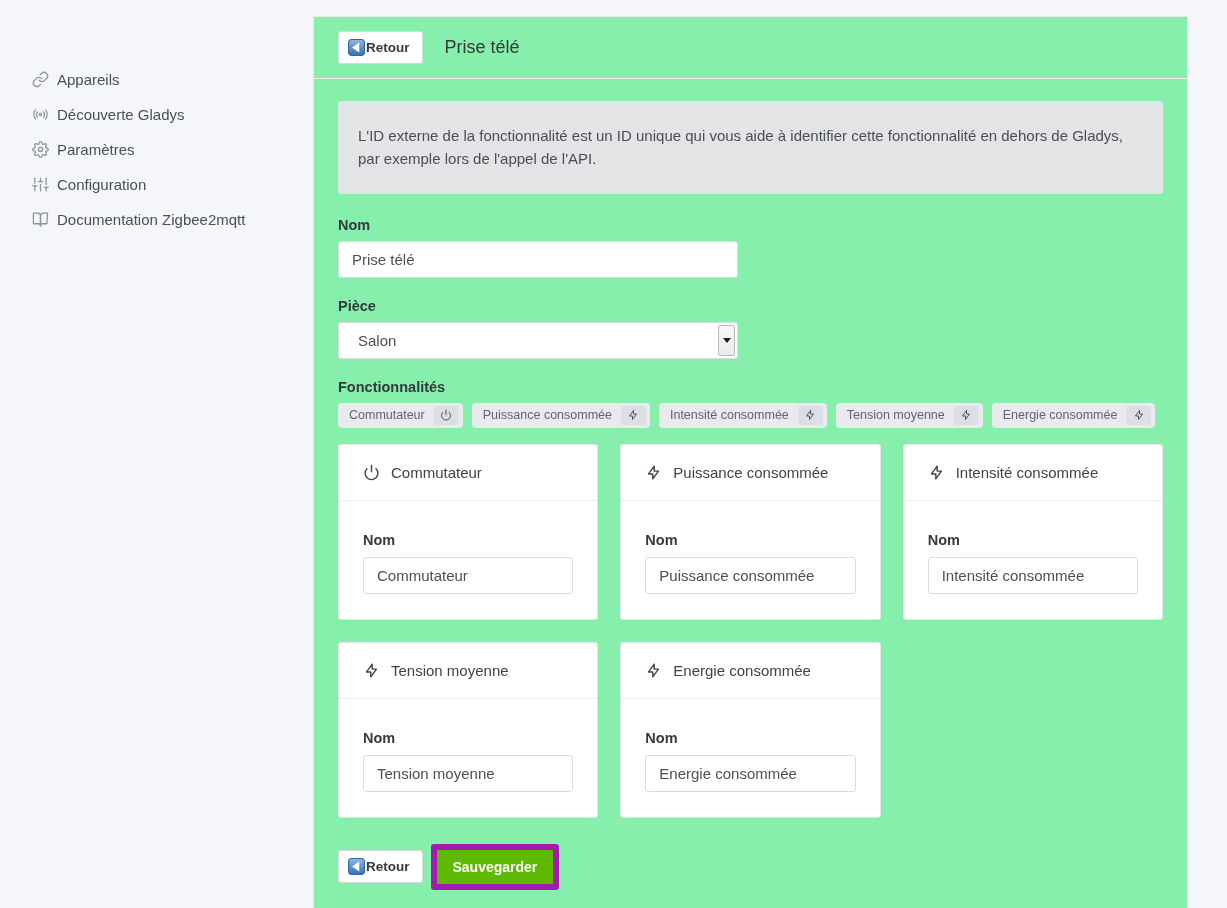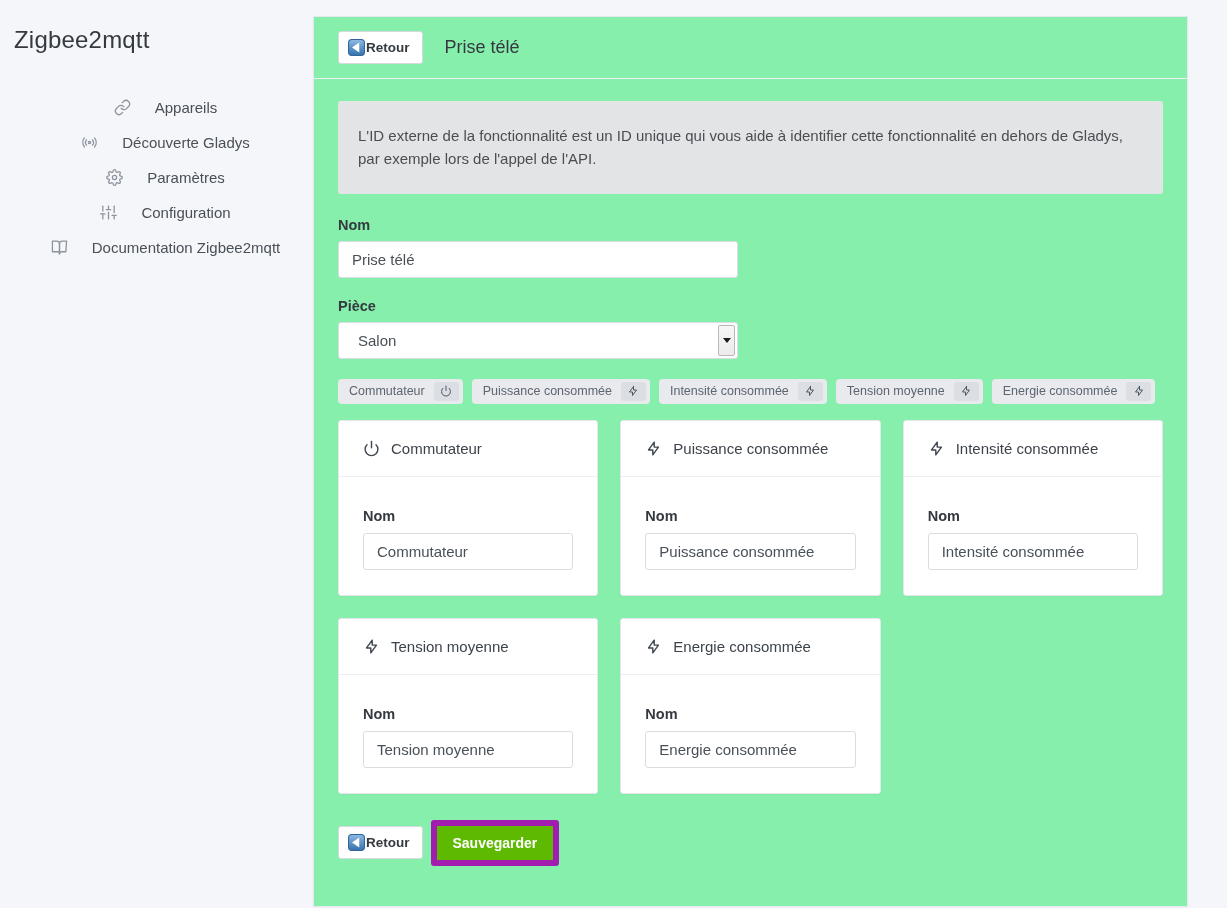--- a/index.html
+++ b/index.html
@@ -10,22 +10,22 @@
     color: #343a40;
     overflow: hidden;
   }
   .layout { display: flex; width: 1227px; }
 
   
   .sidebar { width: 313px; flex: 0 0 313px; padding: 26px 14px 0 14px; }
   .sidebar-title { font-size: 24px; font-weight: 500; color: #343a40; letter-spacing: .2px; }
   .sidebar-menu { list-style: none; margin-top: 36px; }
   .sidebar-menu li {
-    display: flex; align-items: center; gap: 24px;
-    padding: 9px 0 9px 18px; font-size: 15px; color: #495057; cursor: pointer; justify-content: center;
+    display: flex; align-items: center; gap: 8px;
+    padding: 9px 0 9px 18px; font-size: 15px; color: #495057; cursor: pointer;
   }
   .menu-icon { width: 17px; height: 17px; color: #8d939c; flex: 0 0 17px; }
   .menu-icon svg { width: 100%; height: 100%; stroke: currentColor; fill: none;
     stroke-width: 1.8; stroke-linecap: round; stroke-linejoin: round; }
 
   
   .main { flex: 1; padding: 16px 39px 22px 0; }
   .card {
     background: #86efac; border: 1px solid #e4e8ef; border-radius: 0;
     box-shadow: 0 1px 2px rgba(0,0,0,.04); min-height: 870px;
@@ -132,21 +132,20 @@
     <linearGradient id="backgrad" x1="0" y1="0" x2="0" y2="1">
       <stop offset="0" stop-color="#8fb9e4"></stop>
       <stop offset="1" stop-color="#3572ad"></stop>
     </linearGradient>
   </defs>
 </svg>
 
 <div class="layout">
 
   <div class="sidebar">
-    <div class="sidebar-title">Zigbee2mqtt</div>
     <ul class="sidebar-menu">
       <li>
         <span class="menu-icon">
           <svg viewBox="0 0 24 24">
               <path d="M10 13a5 5 0 0 0 7.54.54l3-3a5 5 0 0 0-7.07-7.07l-1.72 1.71"></path>
               <path d="M14 11a5 5 0 0 0-7.54-.54l-3 3a5 5 0 0 0 7.07 7.07l1.71-1.71"></path>
             </svg>
         </span>
         <span>Appareils</span>
       </li>
@@ -225,20 +224,21 @@
         </div>
 
         <div class="form-group">
           <label class="form-label">Pièce</label>
           <div class="select-box">
             <span>Salon</span>
             <span class="select-arrow"></span>
           </div>
         </div>
 
+        <label class="form-label">Fonctionnalités</label>
         <div class="badges-row">
           <span class="badge">
             <span>Commutateur</span>
             <span class="badge-chip">
               <svg viewBox="0 0 24 24">
                   <path d="M18.36 6.64a9 9 0 1 1-12.73 0"></path>
                   <line x1="12" y1="2" x2="12" y2="11"></line>
                 </svg>
             </span>
           </span>

